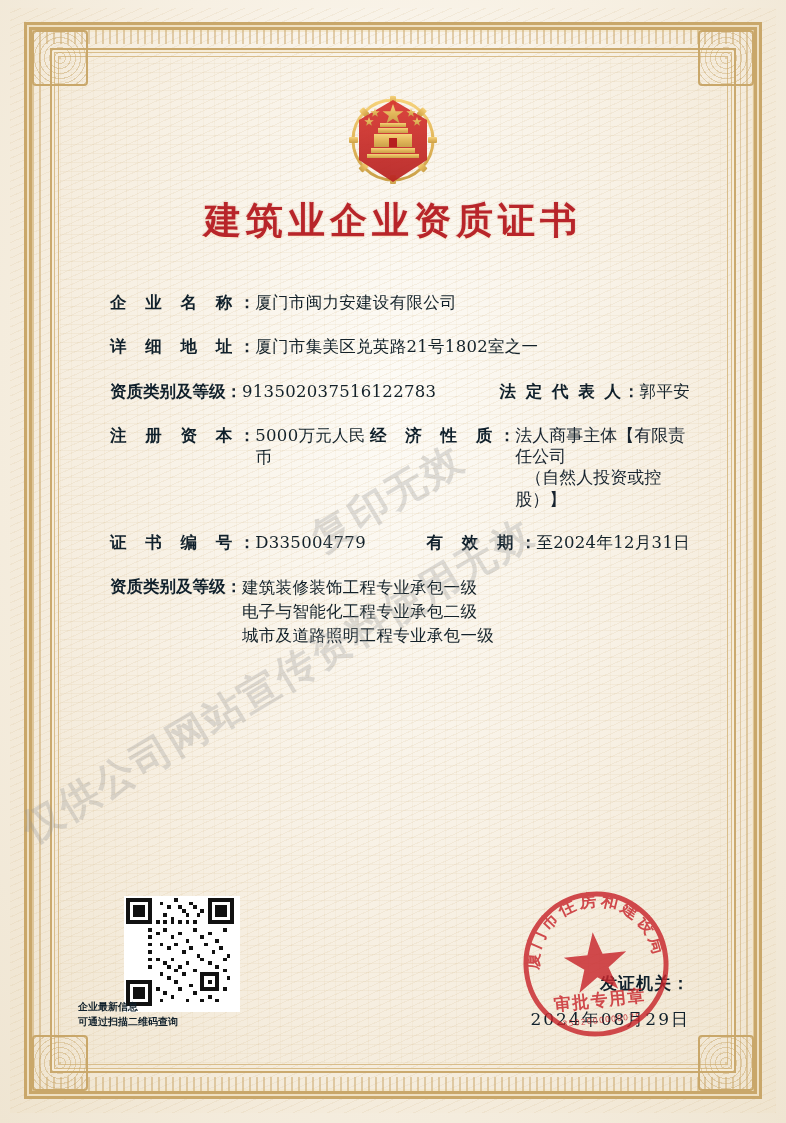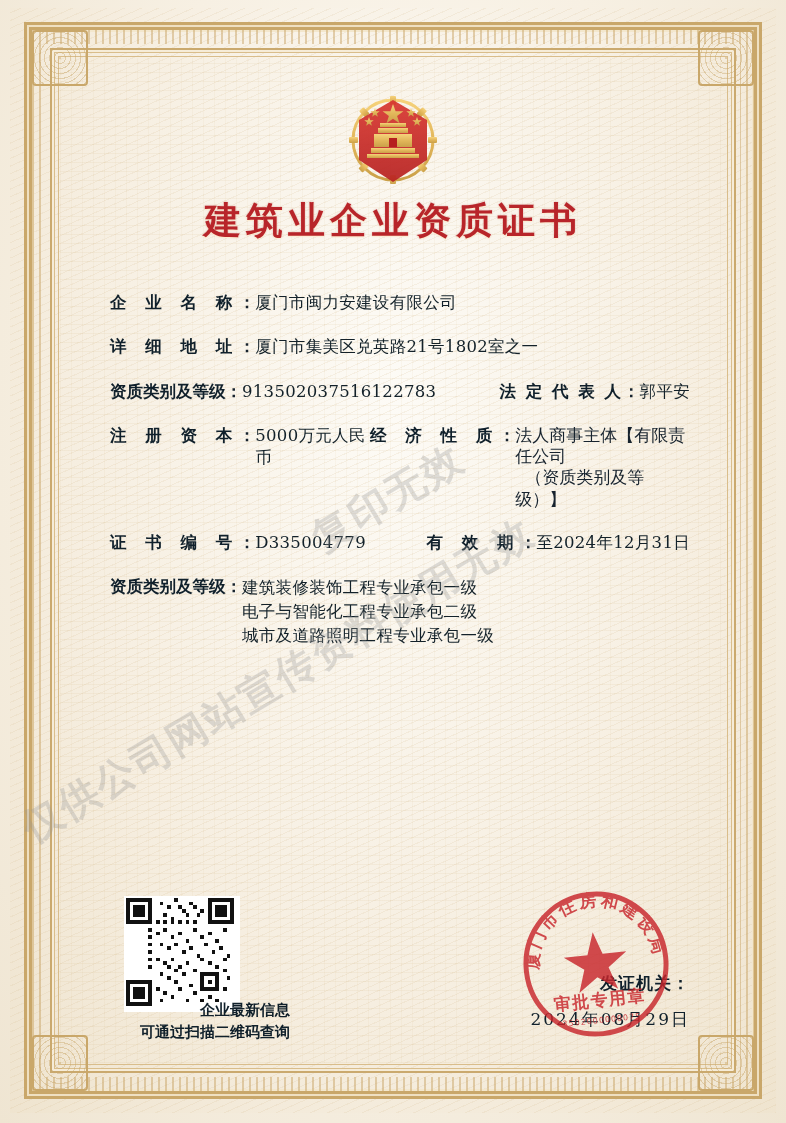--- a/index.html
+++ b/index.html
@@ -206,26 +206,26 @@
     background: #fff;
     padding: 2px;
   }
   .qr svg { display:block; }
 
   .qr-caption {
     position: absolute;
     left: 78px;
     top: 1000px;
     width: 212px;
-    text-align: right;
+    text-align: left;
     font-weight: bold;
-    font-size: 15px;
+    font-size: 10px;
     color: #10202b;
     line-height: 1.45;
-    font-family: Liberation Serif, serif;
+    font-family: Liberation Sans, sans-serif;
   }
 
   
   .issuer {
     position: absolute;
     right: 96px;
     top: 972px;
     font-size: 17px;
     font-weight: bold;
     color: #10202b;
@@ -379,21 +379,21 @@
       <span class="half-left">
         <span class="lbl sp4">注 册 资 本</span>
         <span class="colon">：</span>
         <span class="val">5000万元人民币</span>
       </span>
       <span class="half-right">
         <span class="lbl sp4">经 济 性 质</span>
         <span class="colon">：</span>
         <span class="econ-val">
           <span>法人商事主体【有限责任公司</span>
-          <span class="l2">（资质类别及等级）】</span>
+          <span class="l2">（自然人投资或控股）】</span>
         </span>
       </span>
     </div>
 
     <div class="row">
       <span class="half-left">
         <span class="lbl sp4">证 书 编 号</span>
         <span class="colon">：</span>
         <span class="val">D335004779</span>
       </span>

